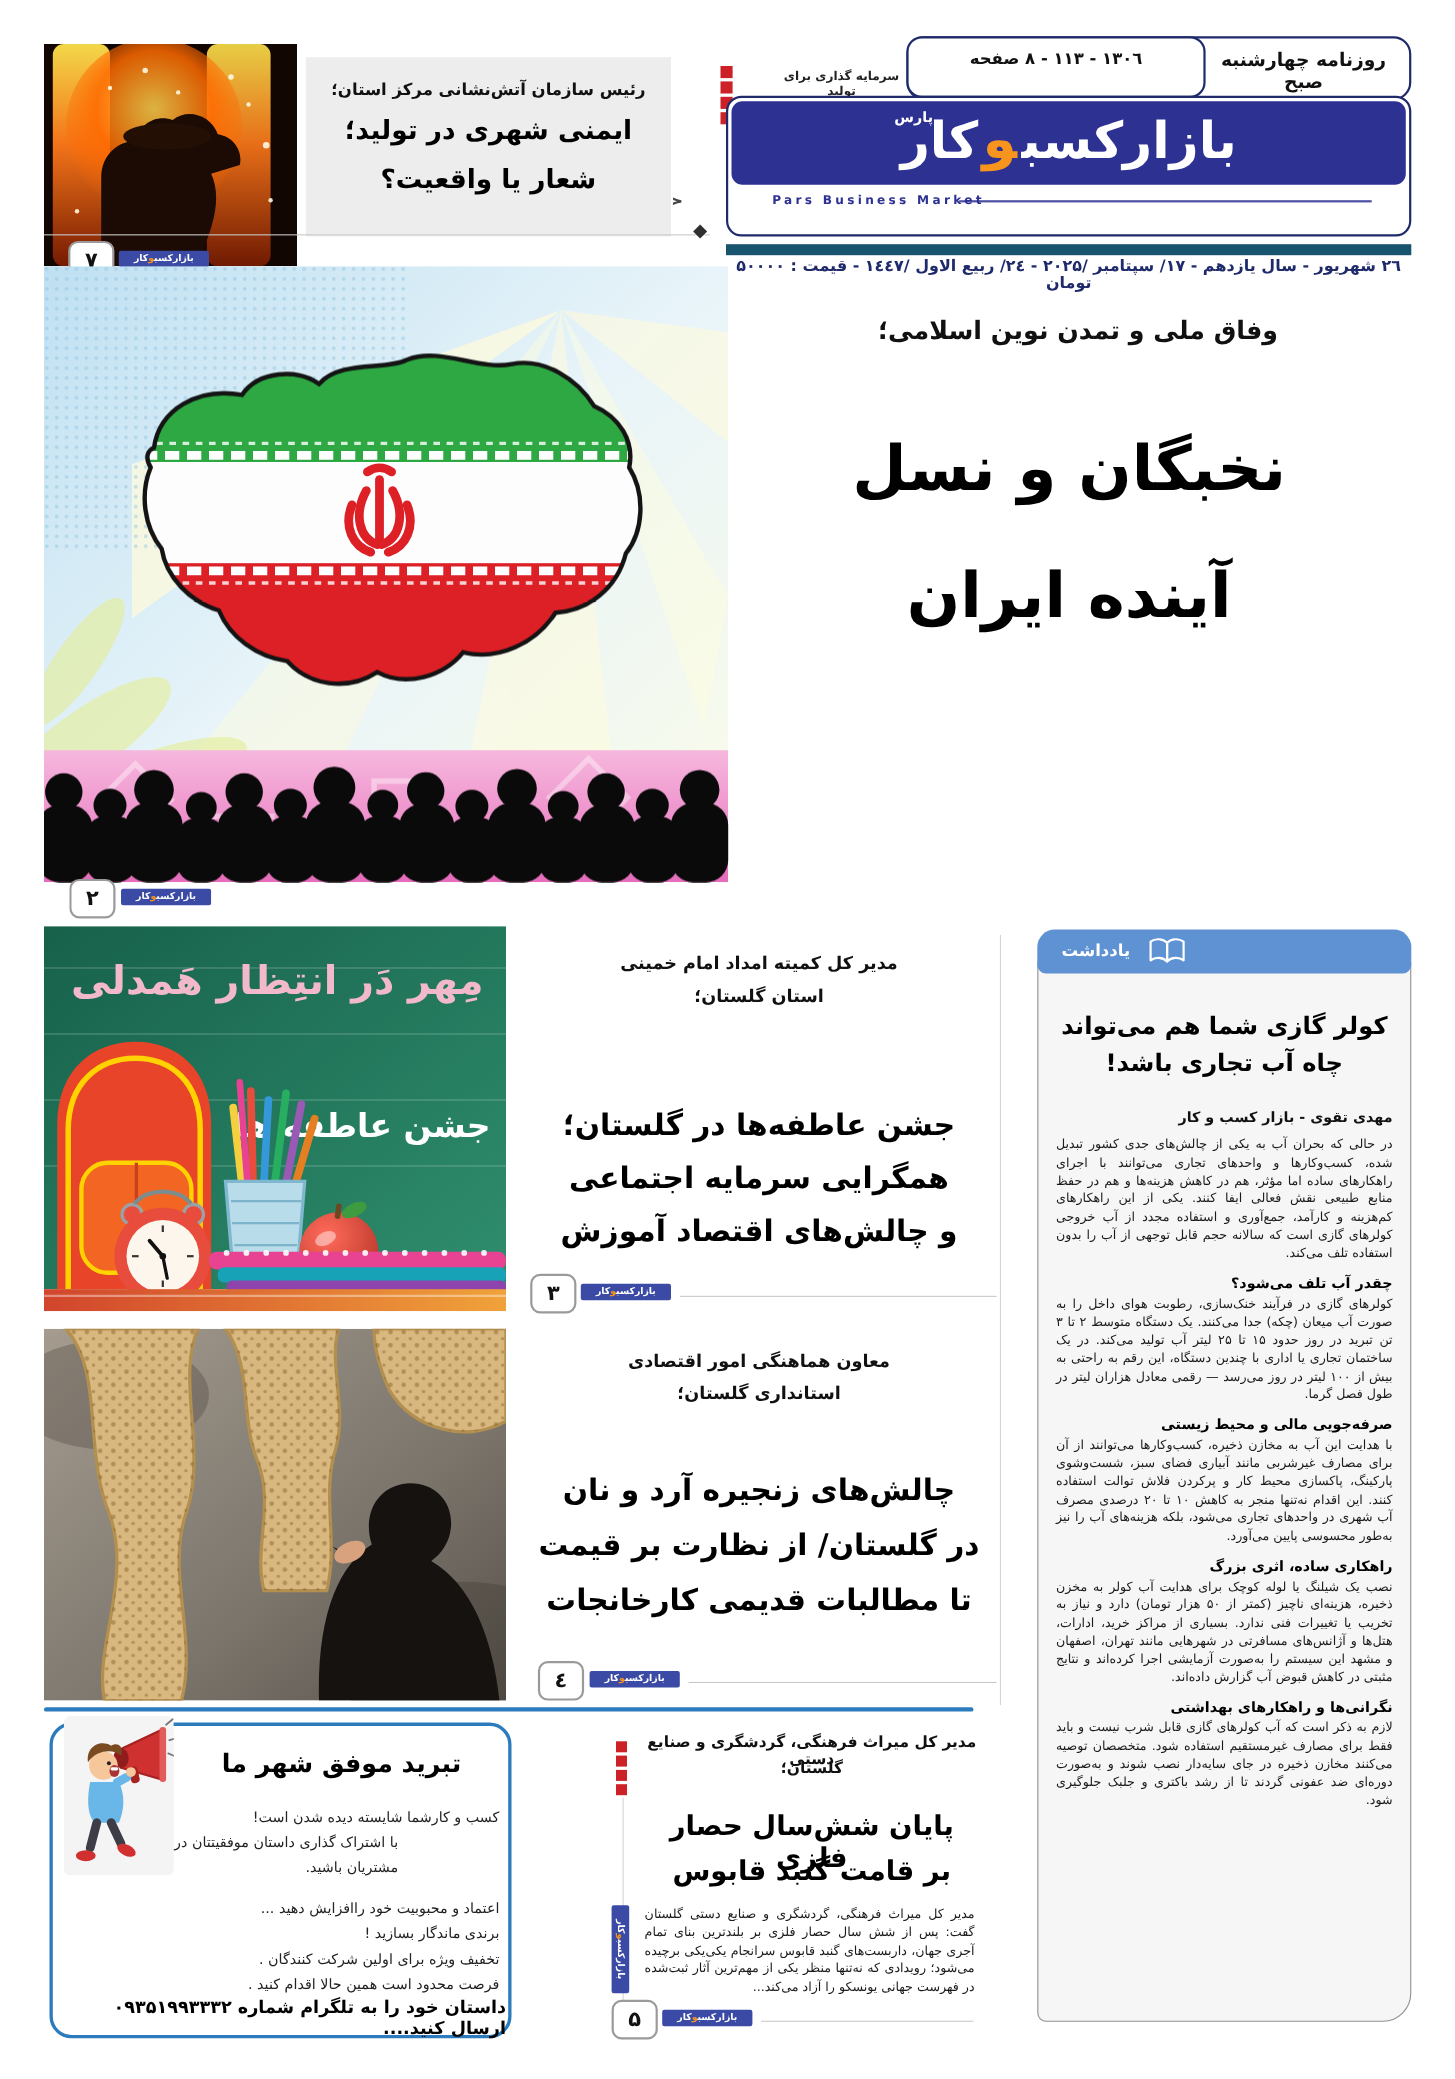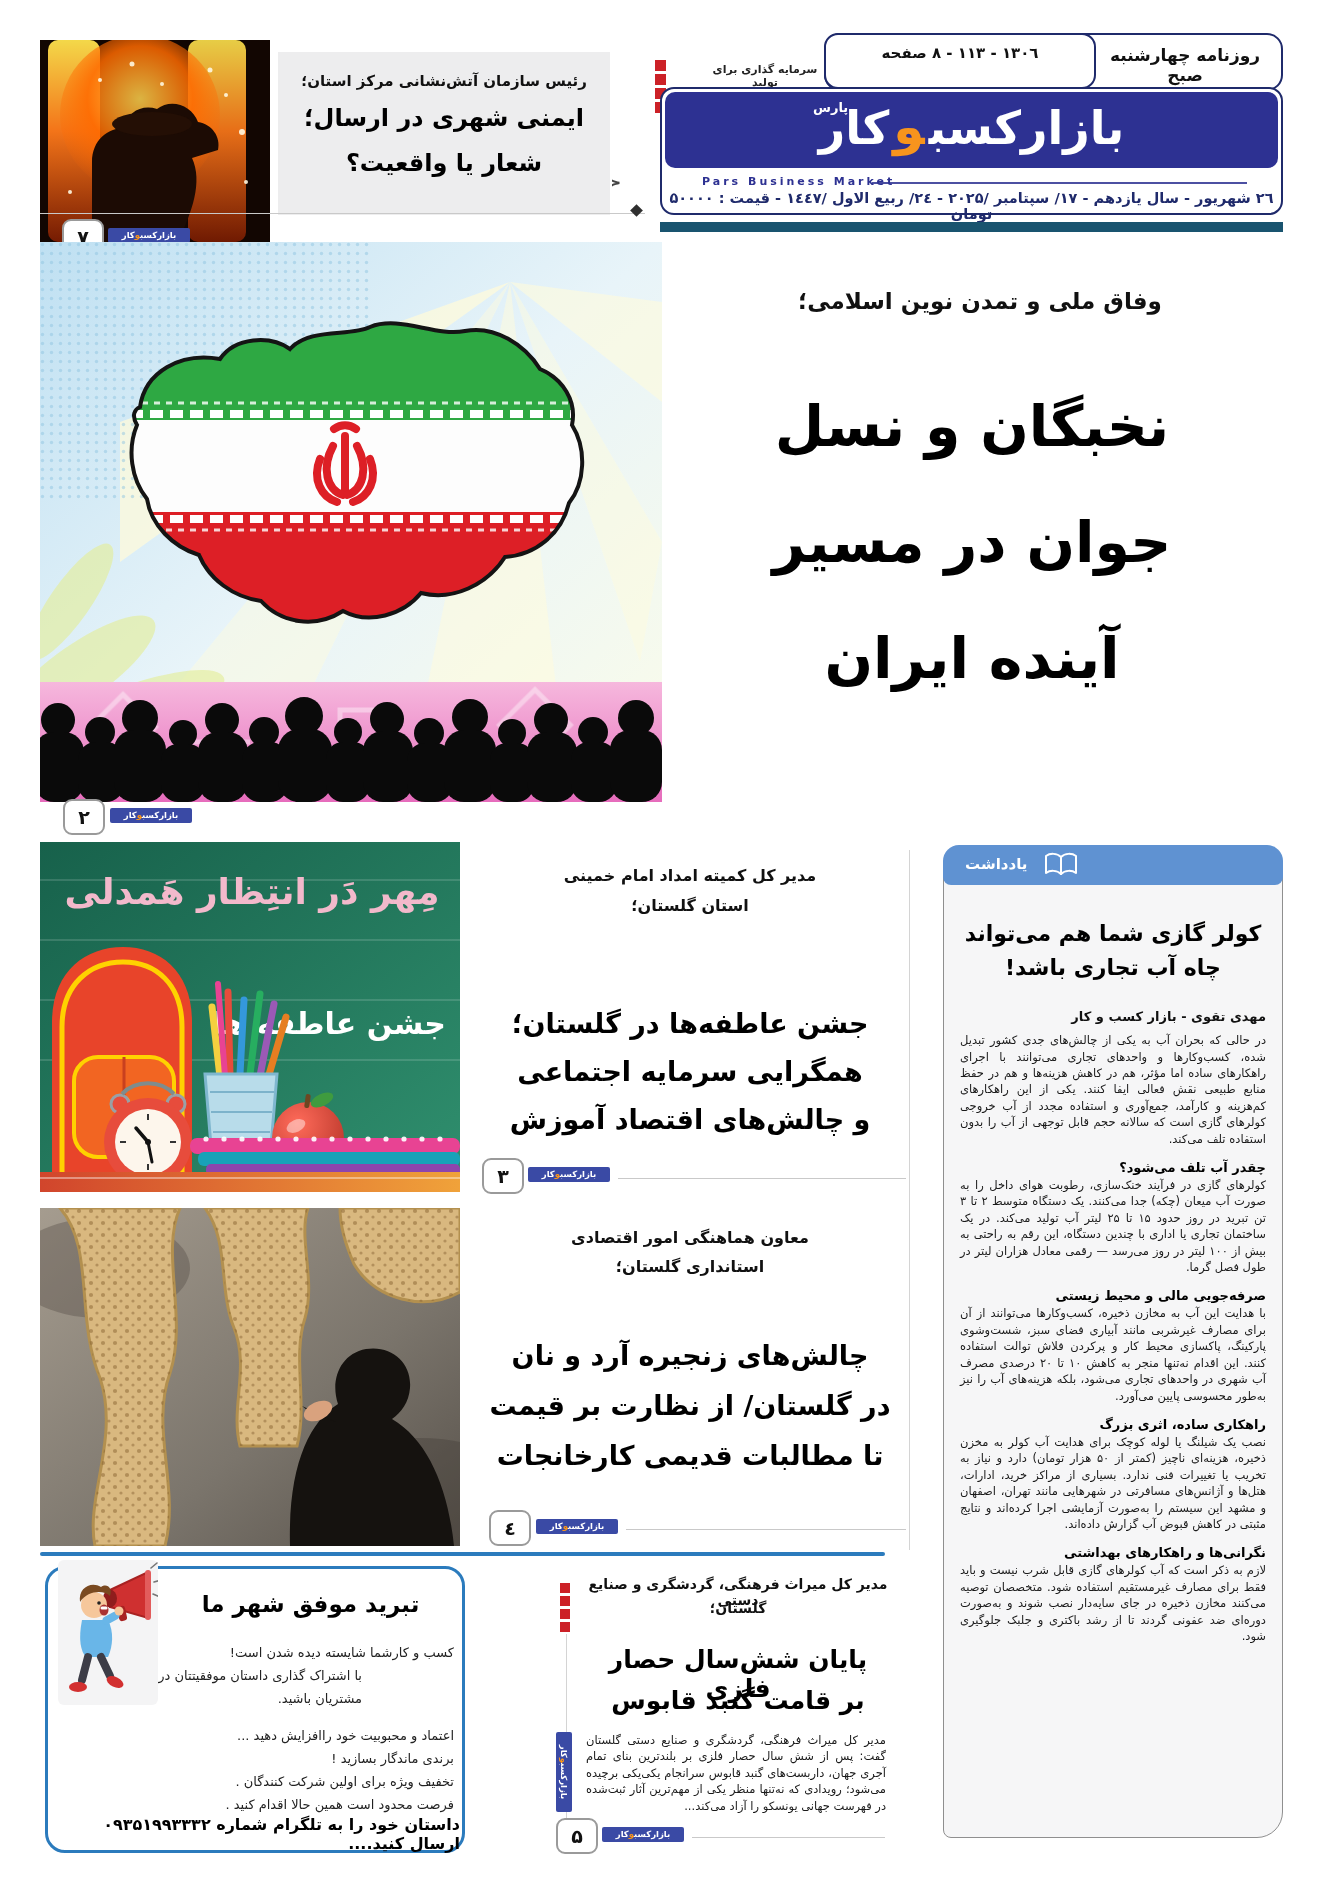--- a/index.html
+++ b/index.html
@@ -14,21 +14,21 @@
                 font-size:15px; font-weight:bold; color:#111; text-align:center; line-height:36px; }
   .tagline { font-size:11px; font-weight:bold; color:#222; text-align:center; }
   .masthead-box { border:2.5px solid #1f2a6b; border-radius:14px; background:#fff; }
   .navy-box { background:#2d3192; border-radius:10px; color:#fff; }
   .logo-row { position:absolute; left:0; right:0; top:6px; text-align:center; font-weight:bold; }
   .logo-main, .logo-tail { font-size:46px; letter-spacing:-1px; }
   .logo-vav { font-size:50px; color:#f7941d; padding:0 4px; }
   .logo-pars { position:absolute; left:148px; top:8px; font-size:13px; font-weight:bold; color:#fff; }
   .pars-latin { font-size:11px; font-weight:bold; color:#2d3192; letter-spacing:3px; }
   .pars-rule { height:2px; background:#2d3192; opacity:.85; }
-  .date-line { font-size:14.5px; font-weight:bold; color:#1f2a6b; text-align:center; }
+  .date-line { font-size:14.5px; font-weight:bold; color:#1f2a6b; text-align:center;margin-top:44px; }
   .teal-bar { background:#19546f; }
   .redsq { width:11px; height:11px; background:#cc2127; margin-bottom:3px; }
 
   
   .kicker { font-weight:bold; color:#111; text-align:center; }
   .headline { font-weight:900; color:#000; text-align:center; letter-spacing:-.5px; }
   .gray-box { background:#ededee; }
   .badge { width:42px; height:36px; background:#fff; border:2px solid #9a9a9a; border-radius:9px;
            font-size:19px; font-weight:bold; color:#111; text-align:center; line-height:32px; }
   .strip { height:15px; background:#3a4aa5; border-radius:2px; color:#fff; font-size:8.5px;
@@ -122,31 +122,30 @@
         <circle cx="122" cy="44" r="2"></circle>
     </g>
   </svg>
   <div class="abs badge" style="left:62px; top:219px;">۷</div>
   <div class="abs strip" style="left:108px; top:228px; width:82px;">
     <span>بازارکسب</span><span class="ov">و</span><span>کار</span>
   </div>
 
   <div class="abs gray-box" style="left:278px; top:52px; width:332px; height:163px;">
     <div class="kicker" style="position:absolute; left:8px; top:20px; width:316px; font-size:15px;">رئیس سازمان آتش‌نشانی مرکز استان؛</div>
-    <div class="headline" style="position:absolute; left:8px; top:52px; width:316px; font-size:24px;">ایمنی شهری در ارسال؛</div>
+    <div class="headline" style="position:absolute; left:8px; top:52px; width:316px; font-size:24px;">ایمنی شهری در تولید؛</div>
     <div class="headline" style="position:absolute; left:8px; top:97px; width:316px; font-size:24px;">شعار یا واقعیت؟</div>
   </div>
   <div class="abs hairline" style="left:40px; top:213px; width:605px;"></div>
   <div class="abs diamond" style="left:632px; top:206px;"></div>
   <div class="abs edition-mark" style="left:612px; top:176px;">۸</div>
 
   <div class="abs kicker" style="left:690px; top:288px; width:580px; font-size:23px;">وفاق ملی و تمدن نوین اسلامی؛</div>
   <div class="abs" style="left:672px; top:368px; width:600px;">
     <div class="headline" style="font-size:57px; line-height:116px;">نخبگان و نسل</div>
-    <div class="headline" style="font-size:57px; line-height:116px;">جوان در مسیر</div>
     <div class="headline" style="font-size:57px; line-height:116px;">آینده ایران</div>
   </div>
 
   <svg class="abs" style="left:40px; top:242px;" width="622" height="560" viewBox="0 0 622 560">
     <defs>
       <linearGradient id="sky" x1="0" y1="0" x2="1" y2="1">
         <stop offset="0" stop-color="#bfe0f2"></stop>
           <stop offset=".5" stop-color="#e8f4f9"></stop>
           <stop offset="1" stop-color="#fbfce9"></stop>
       </linearGradient>

